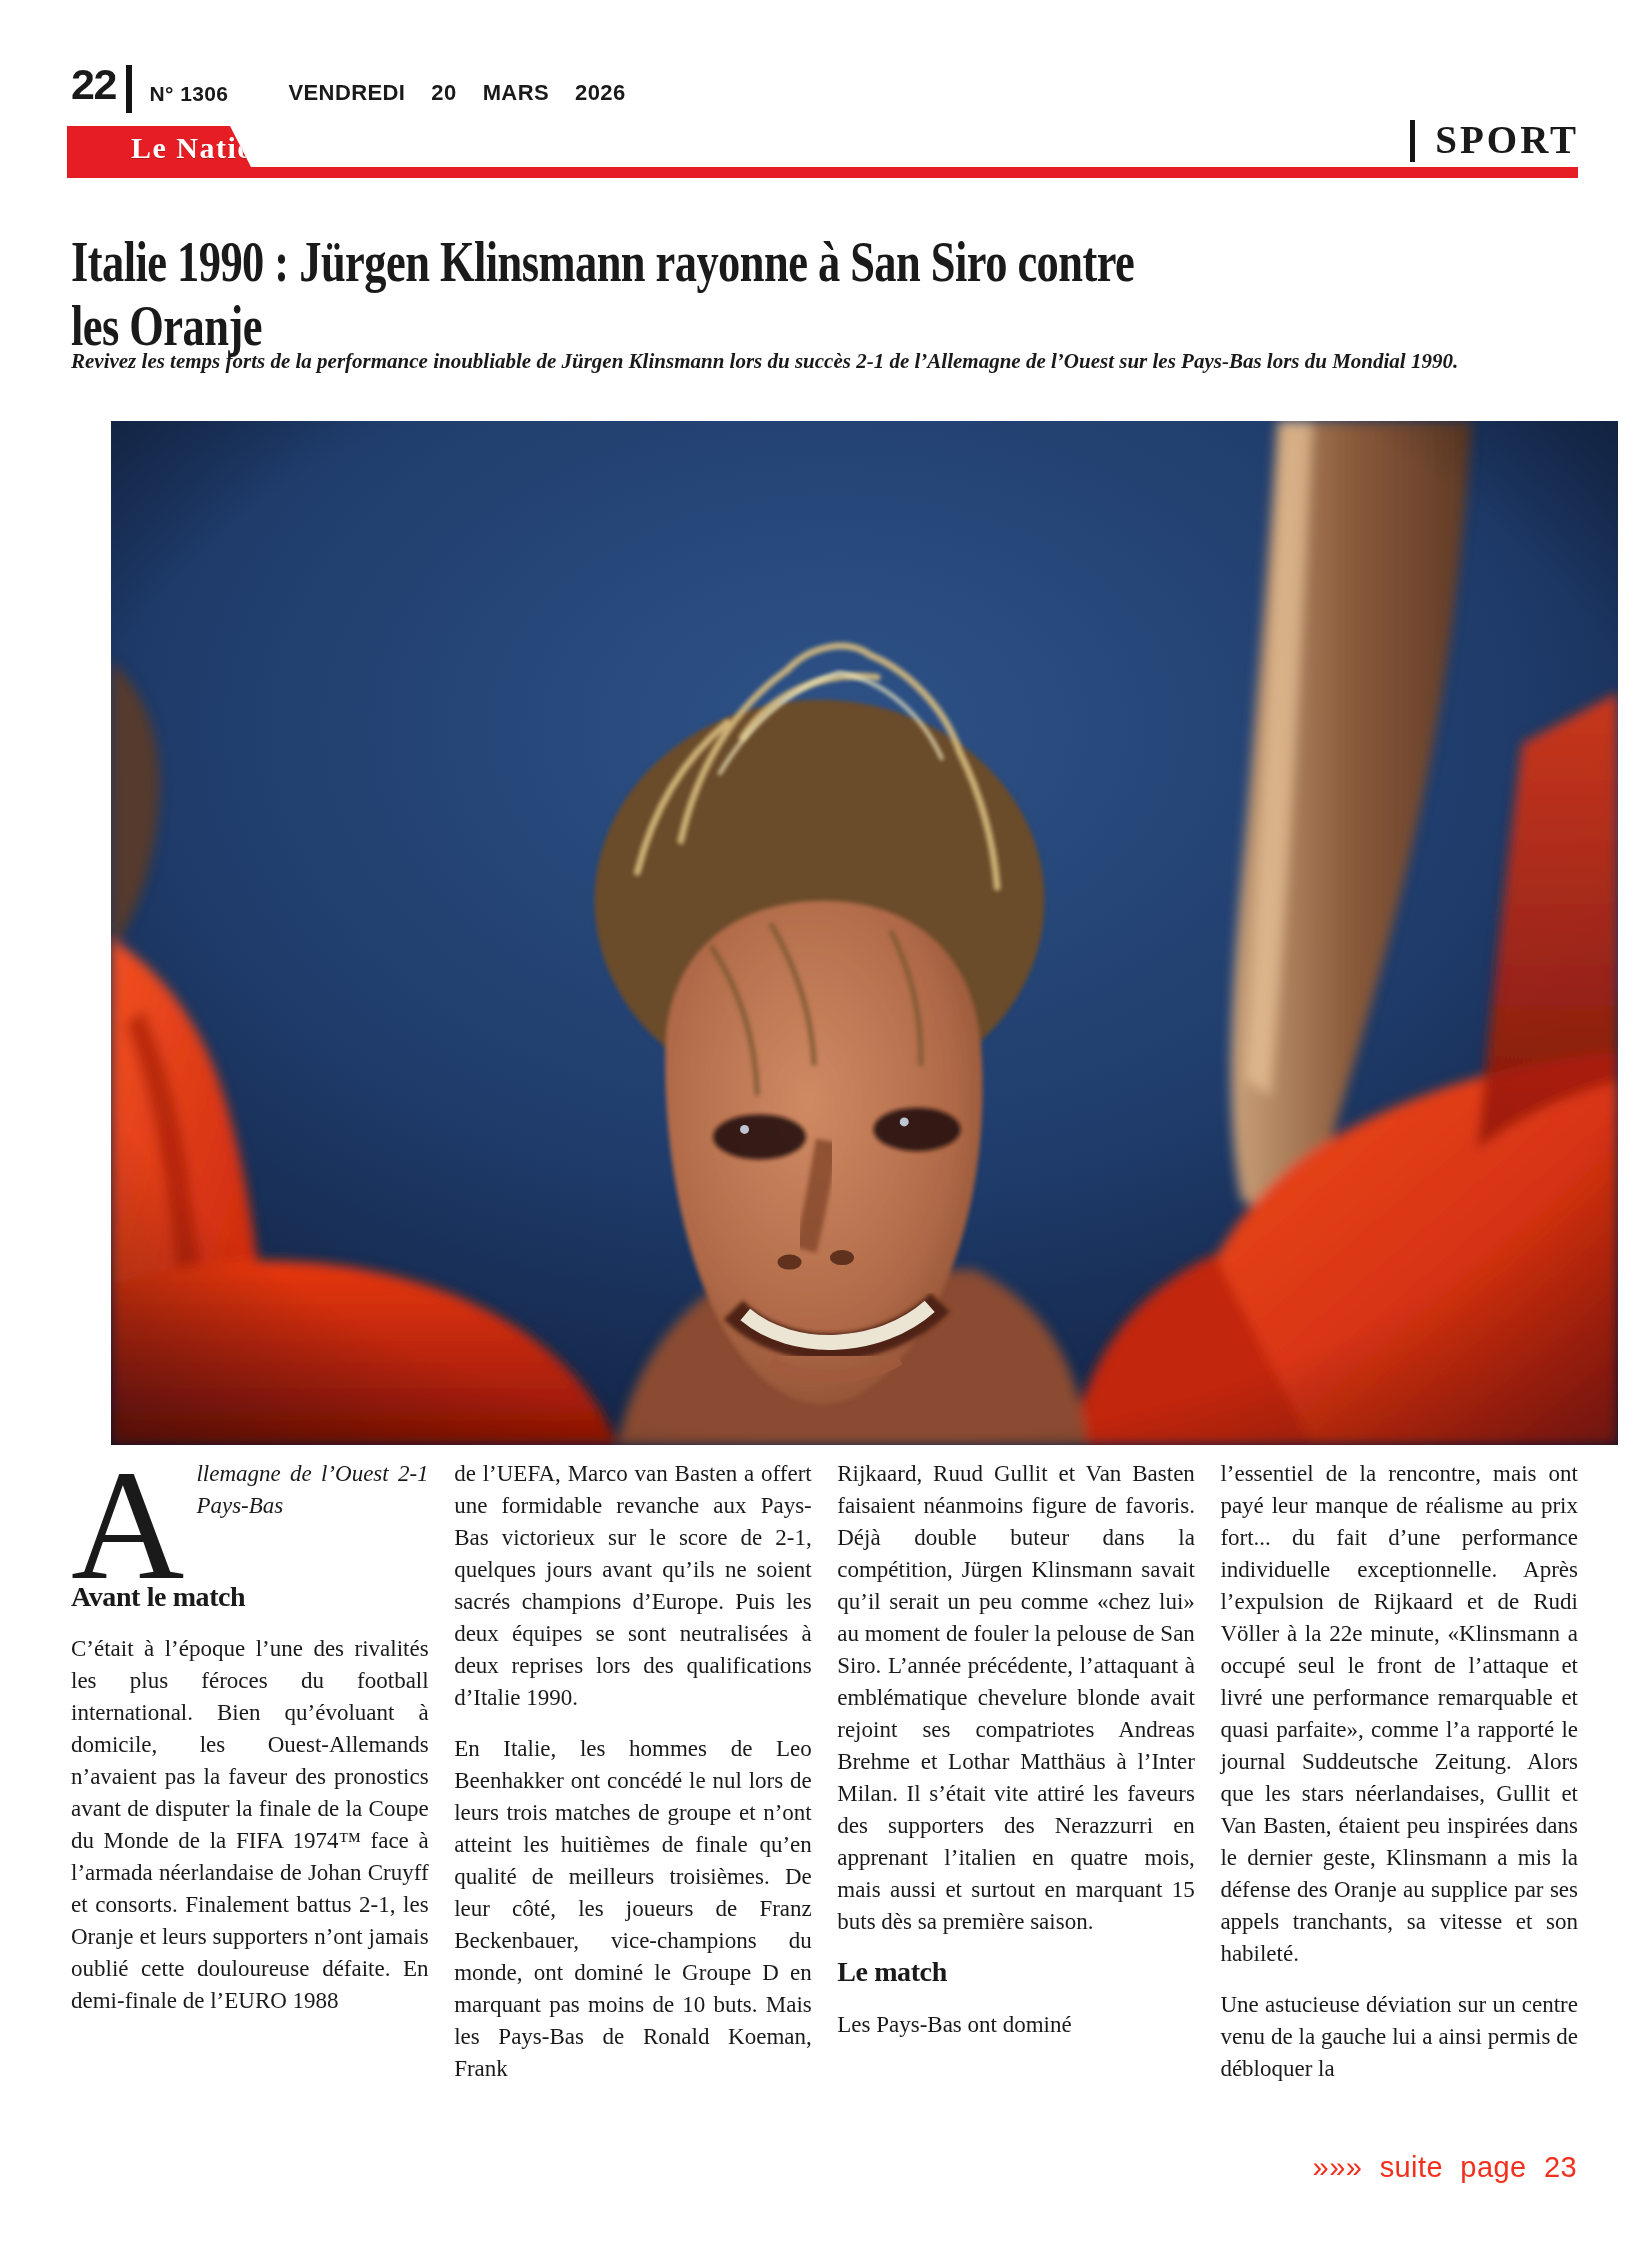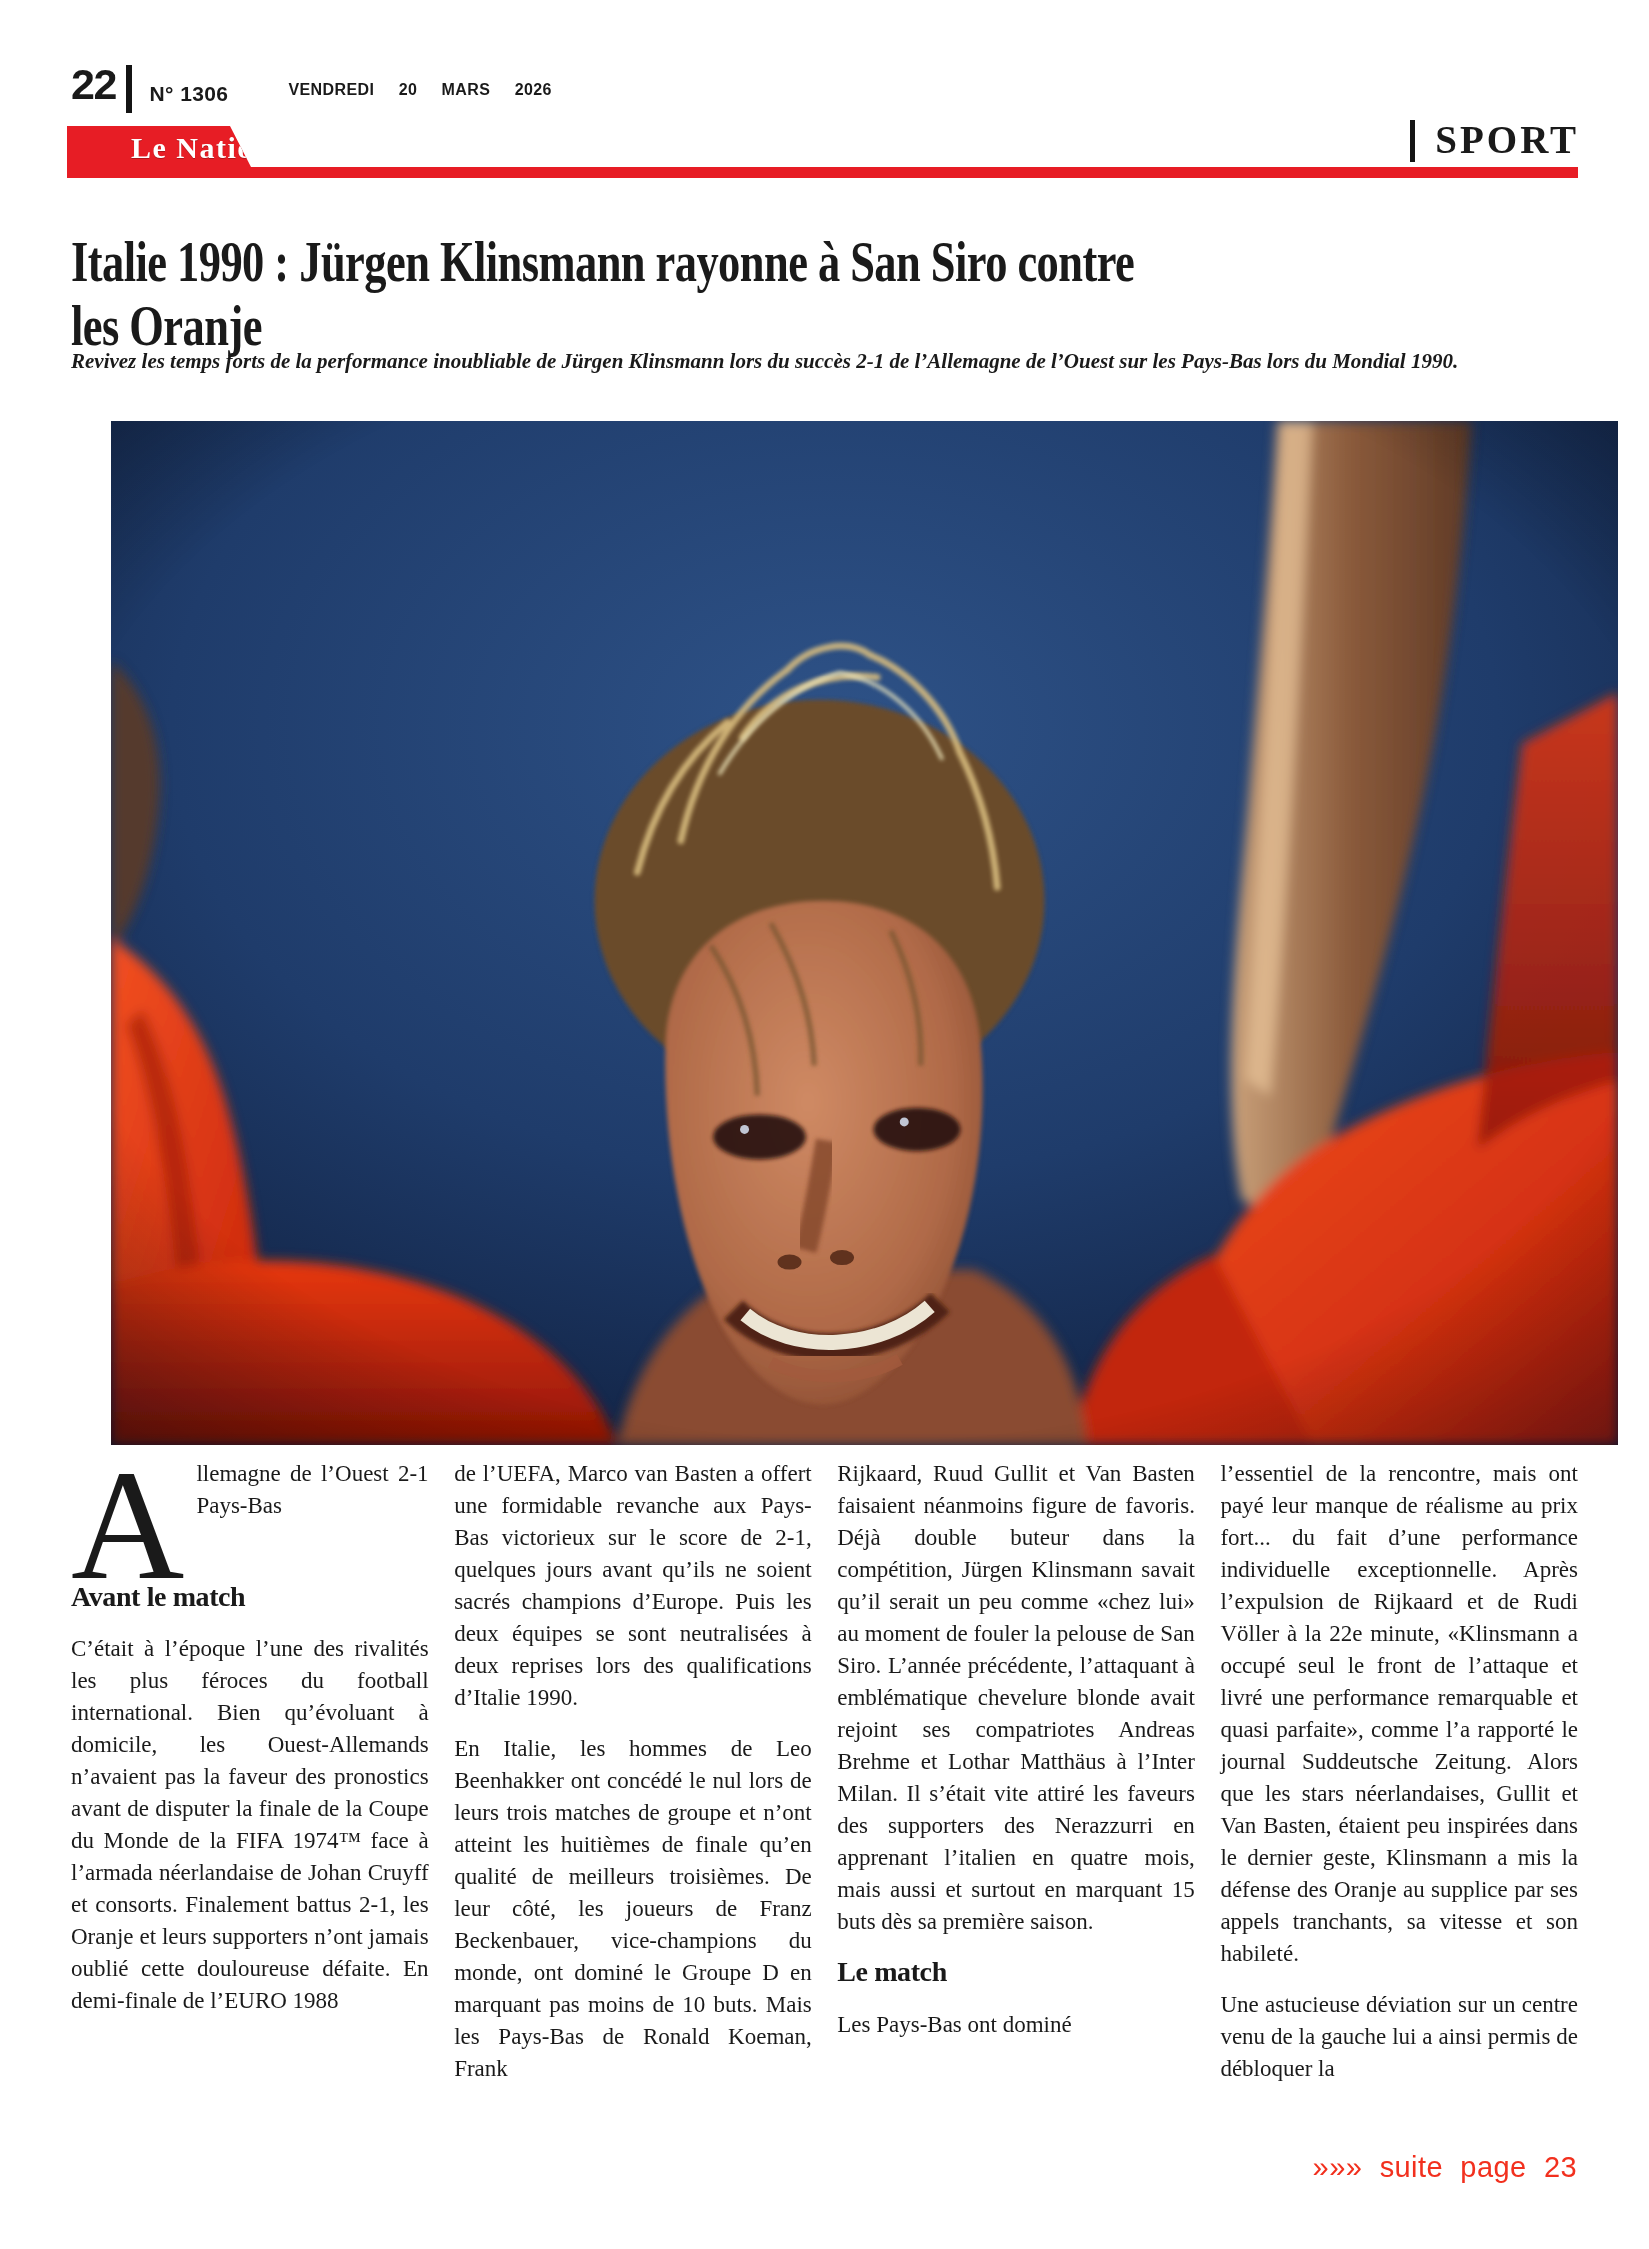--- a/index.html
+++ b/index.html
@@ -6,21 +6,21 @@
   html,body{margin:0;padding:0;background:#888;}
   .page{
     position:relative;width:1650px;height:2250px;background:#ffffff;
     font-family:"Liberation Serif",serif;color:#1a1a1a;overflow:hidden;
   }
   
   .folio{position:absolute;left:71px;top:63px;display:flex;align-items:flex-start;justify-content:center;}
   .folio .page-num{font-family:"Liberation Sans",sans-serif;font-weight:700;font-size:43px;line-height:1;letter-spacing:-1.5px;}
   .folio .folio-bar{width:5.2px;height:48px;background:#141414;margin:1.5px 18px 0 10.5px;}
   .folio .issue-no{font-family:"Liberation Sans",sans-serif;font-weight:700;font-size:21px;line-height:1;margin-top:19.5px;letter-spacing:0.4px;}
-  .folio .edition-date{font-family:"Liberation Sans",sans-serif;font-weight:700;font-size:16px;line-height:1;margin-top:19px;margin-left:60px;word-spacing:19.5px;letter-spacing:0.4px;}
+  .folio .edition-date{font-family:"Liberation Sans",sans-serif;font-weight:700;font-size:22px;line-height:1;margin-top:19px;margin-left:60px;word-spacing:19.5px;letter-spacing:0.4px;}
   
   .masthead-band{
     position:absolute;left:67px;top:126px;width:1511px;height:52px;
     background:var(--brand-red,#e71d25);
     clip-path:polygon(0 0,163px 0,184px 41px,100% 41px,100% 100%,0 100%);
   }
   .masthead-brand{
     position:absolute;left:64px;top:5.2px;color:#ffffff;
     font-family:"Liberation Serif",serif;font-weight:700;font-size:30px;letter-spacing:1.5px;
     text-shadow:0 0.7px 0 rgba(0,0,0,.25);
@@ -46,21 +46,21 @@
   .columns{
     position:absolute;left:71px;top:1458px;width:1507px;
     display:grid;grid-template-columns:repeat(4,1fr);column-gap:25.5px;
     font-size:23px;line-height:1.39;text-align:justify;
   }
   .columns p{margin:0 0 19.5px 0;}
   .dropcap{
     float:left;font-size:157px;line-height:0.72;font-weight:400;
     padding:10.5px 12px 0 0;
   }
-  .intro p.intro-result{margin-bottom:22px;}
+  .intro p.intro-result{margin-bottom:22px;font-style:italic;}
   .intro p.intro-details{margin-bottom:0;}
   h3.sub-head{
     clear:left;font-size:28px;font-weight:700;margin:13.5px 0 21px 0;letter-spacing:-0.4px;line-height:1.1;text-align:left;
   }
   h3.sub-head.second{margin-top:19.5px;}
   
   .continuation{
     position:absolute;top:2151px;right:73px;
     font-family:"Liberation Sans",sans-serif;font-size:29px;color:var(--footer-red,#f2301e);
     word-spacing:9px;letter-spacing:0.4px;cursor:pointer;

